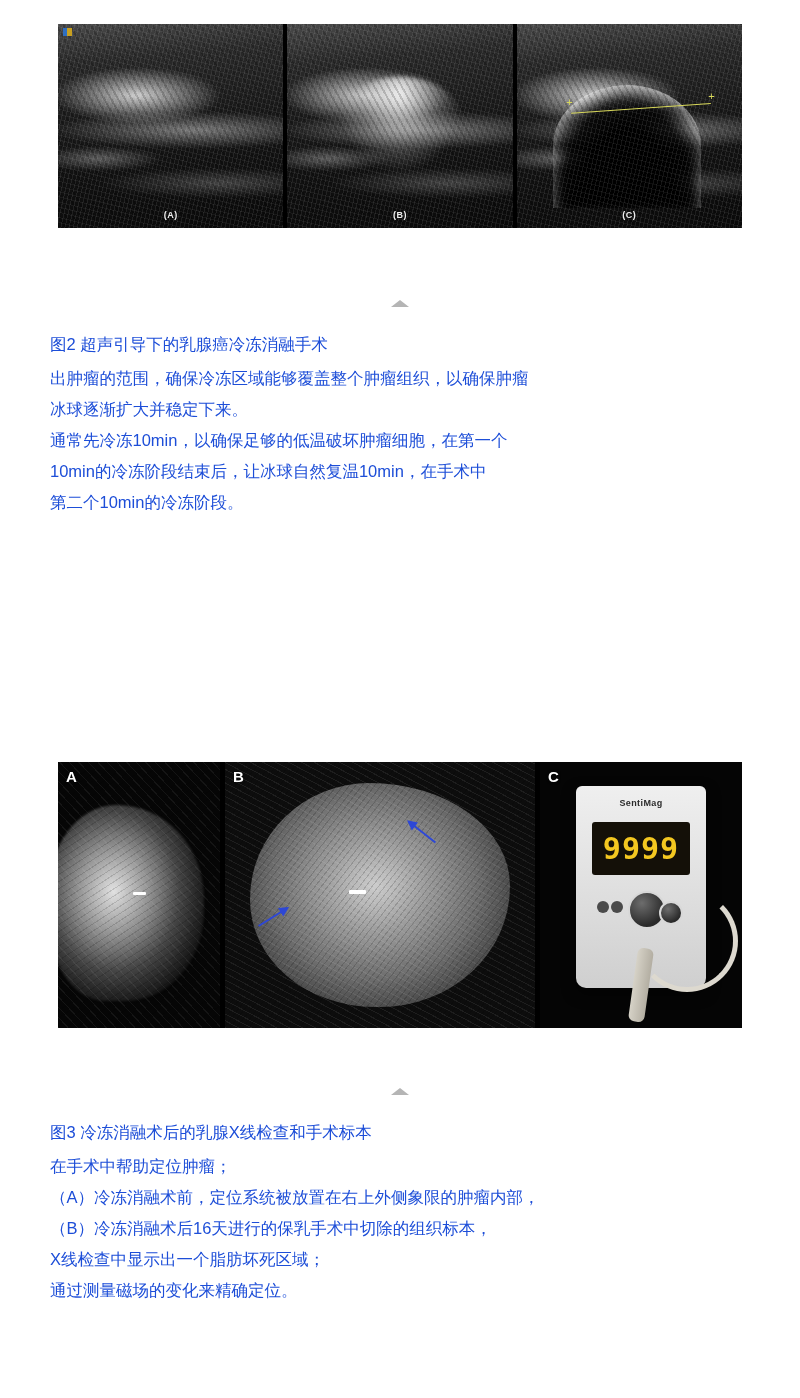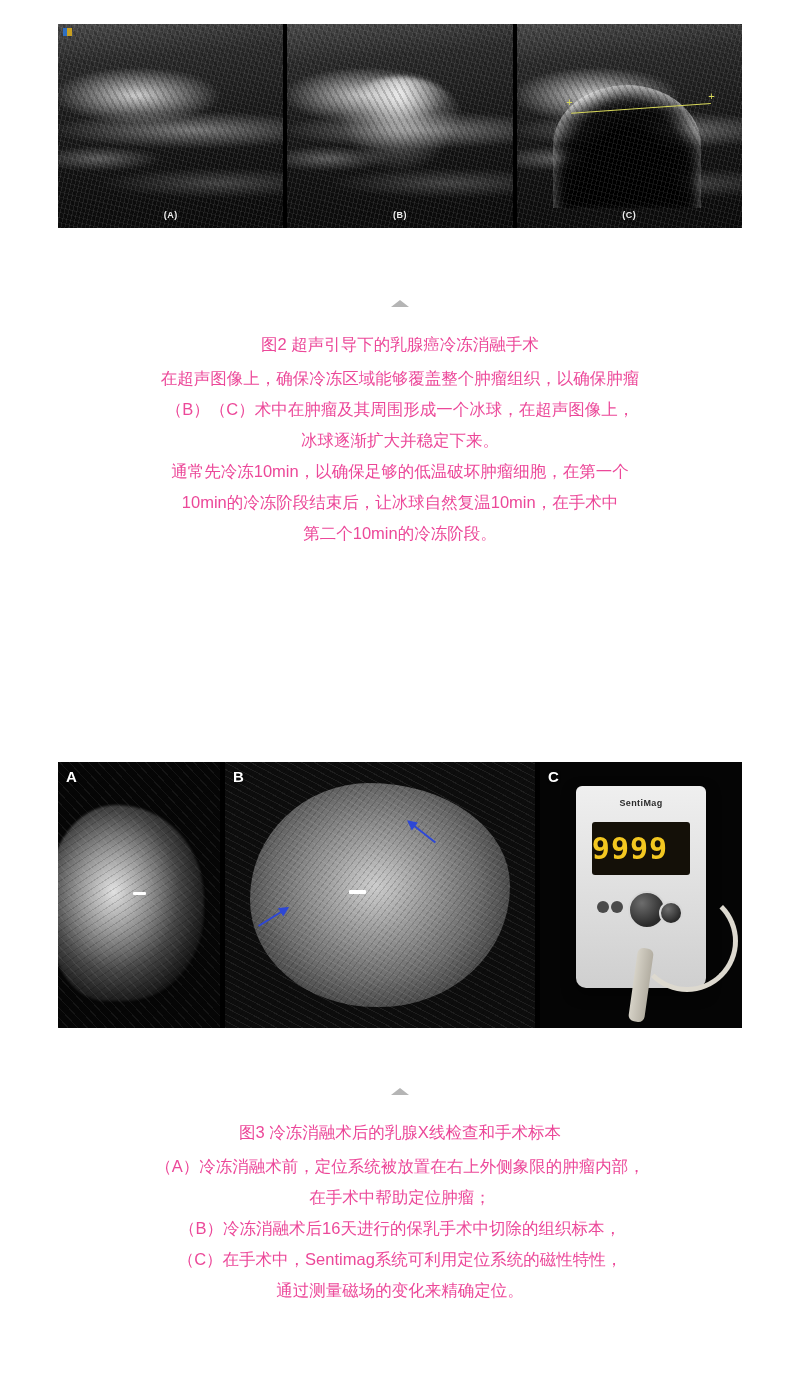--- a/index.html
+++ b/index.html
@@ -233,20 +233,21 @@
   .device-screen {
     position: absolute;
     left: 12%;
     top: 18%;
     width: 76%;
     height: 26%;
     background: #141008;
     border-radius: 3px;
     display: flex;
     align-items: center;
+    justify-content: center;
   }
   .device-digits {
     color: #f3c720;
     font-family: "DejaVu Sans Mono", monospace;
     font-size: 30px;
     font-weight: bold;
     letter-spacing: 1px;
   }
   .device-knob {
     position: absolute;
@@ -312,22 +313,22 @@
     border-right: 9px solid transparent;
     border-bottom: 7px solid #b5b5b5;
   }
   .arrow-wrap-2 { margin-top: 72px; }
   .arrow-wrap-3 { margin-top: 60px; }
 
   
   .caption {
     margin: 16px auto;
     width: 700px;
-    text-align: center;
-    color: #ec4899;
+    text-align: left;
+    color: #1d4ed8;
     font-size: 16.5px;
     line-height: 31px;
   }
   .caption .title {
     display: block;
     margin-top: 22px;
     margin-bottom: 3px;
     font-size: 16.5px;
   }
   .caption p {
@@ -364,22 +365,21 @@
       </div>
 
     </div>
 
     <div class="arrow-wrap-2">
       <div class="collapse-arrow"></div>
     </div>
 
     <div class="caption">
       <span class="title">图2  超声引导下的乳腺癌冷冻消融手术</span>
-      <p>在超声图像上，确保冷冻区域能够覆盖整个肿瘤组织，以确保肿瘤</p>
-      <p>（B）（C）术中在肿瘤及其周围形成一个冰球，在超声图像上，</p>
+      <p>出肿瘤的范围，确保冷冻区域能够覆盖整个肿瘤组织，以确保肿瘤</p>
       <p>冰球逐渐扩大并稳定下来。</p>
       <p>通常先冷冻10min，以确保足够的低温破坏肿瘤细胞，在第一个</p>
       <p>10min的冷冻阶段结束后，让冰球自然复温10min，在手术中</p>
       <p>第二个10min的冷冻阶段。</p>
     </div>
 
   </div>
 
   <div class="figure-block fig3-block">
 
@@ -418,22 +418,22 @@
       </div>
 
     </div>
 
     <div class="arrow-wrap-3">
       <div class="collapse-arrow"></div>
     </div>
 
     <div class="caption">
       <span class="title">图3  冷冻消融术后的乳腺X线检查和手术标本</span>
+      <p>在手术中帮助定位肿瘤；</p>
       <p>（A）冷冻消融术前，定位系统被放置在右上外侧象限的肿瘤内部，</p>
-      <p>在手术中帮助定位肿瘤；</p>
       <p>（B）冷冻消融术后16天进行的保乳手术中切除的组织标本，</p>
-      <p>（C）在手术中，Sentimag系统可利用定位系统的磁性特性，</p>
+      <p>X线检查中显示出一个脂肪坏死区域；</p>
       <p>通过测量磁场的变化来精确定位。</p>
     </div>
 
   </div>
 
 </div>
 
 </body></html>

